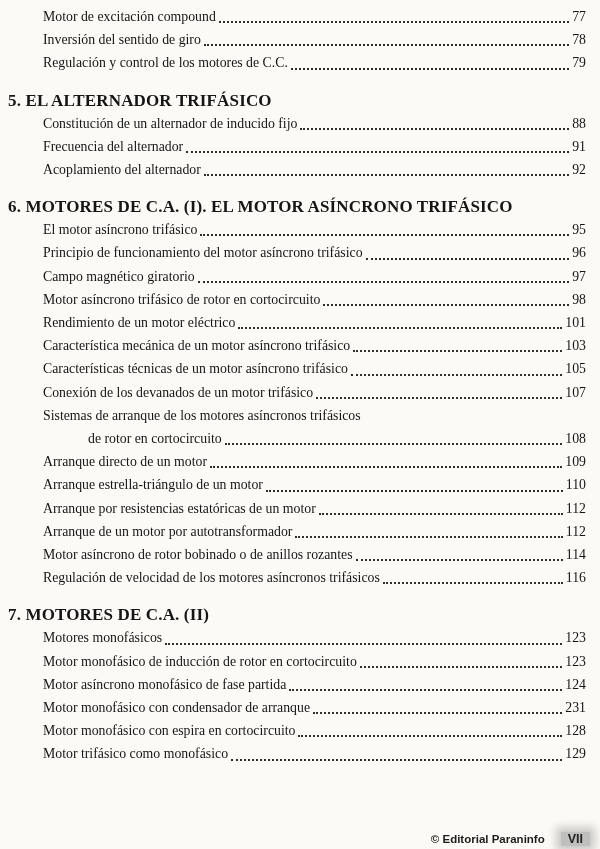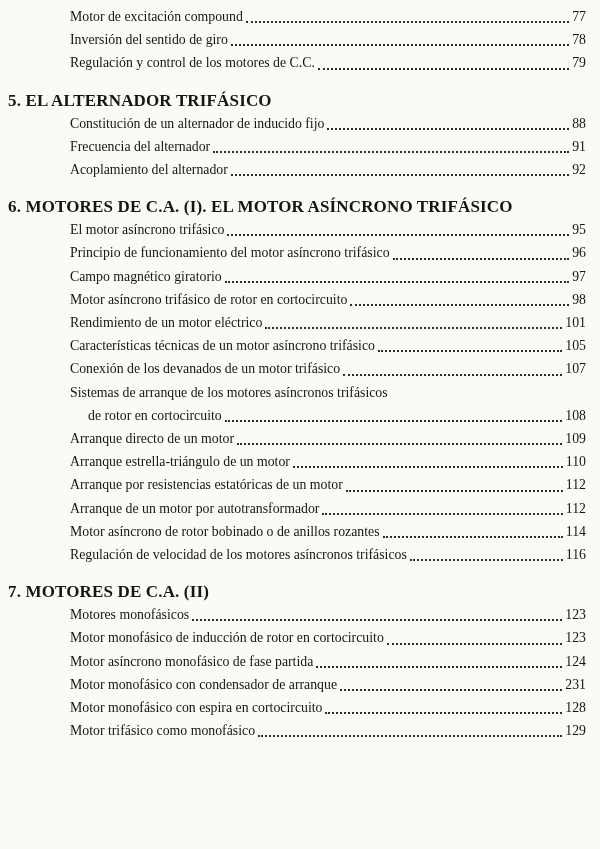--- a/index.html
+++ b/index.html
@@ -21,21 +21,21 @@
     font-weight: 700;
     line-height: 23px;
     margin-top: 14px;
     letter-spacing: 0.15px;
     white-space: nowrap;
   }
   .entry {
     display: flex;
     line-height: 23.2px;
     font-size: 13.8px;
-    margin-left: 62px;
+    margin-left: 35px;
   }
   .entry.cont { margin-left: 80px; }
   .entry .t { white-space: nowrap; }
   .entry .dots { flex: 1 1 auto; position: relative; min-width: 14px; }
   .entry .dots::after {
     content: "";
     position: absolute;
     left: 3px;
     right: 3px;
     bottom: 5px;
@@ -127,20 +127,25 @@
           <span class="t">Motor asíncrono trifásico de rotor en cortocircuito</span>
           <span class="dots"></span>
           <span class="pg">98</span>
         </div>
         <div class="entry">
           <span class="t">Rendimiento de un motor eléctrico</span>
           <span class="dots"></span>
           <span class="pg">101</span>
         </div>
         <div class="entry">
+          <span class="t">Característica mecánica de un motor asíncrono trifásico</span>
+          <span class="dots"></span>
+          <span class="pg">103</span>
+        </div>
+        <div class="entry">
           <span class="t">Características técnicas de un motor asíncrono trifásico</span>
           <span class="dots"></span>
           <span class="pg">105</span>
         </div>
         <div class="entry">
           <span class="t">Conexión de los devanados de un motor trifásico</span>
           <span class="dots"></span>
           <span class="pg">107</span>
         </div>
         <div class="entry nodots"><span class="t">Sistemas de arranque de los motores asíncronos trifásicos</span></div>
@@ -207,13 +212,17 @@
           <span class="dots"></span>
           <span class="pg">128</span>
         </div>
         <div class="entry">
           <span class="t">Motor trifásico como monofásico</span>
           <span class="dots"></span>
           <span class="pg">129</span>
         </div>
       </div>
     </div>
+  <div class="footer">
+    <span class="copyright">© Editorial Paraninfo</span>
+    <span class="folio">VII</span>
+  </div>
 </div>
 
 </body></html>

